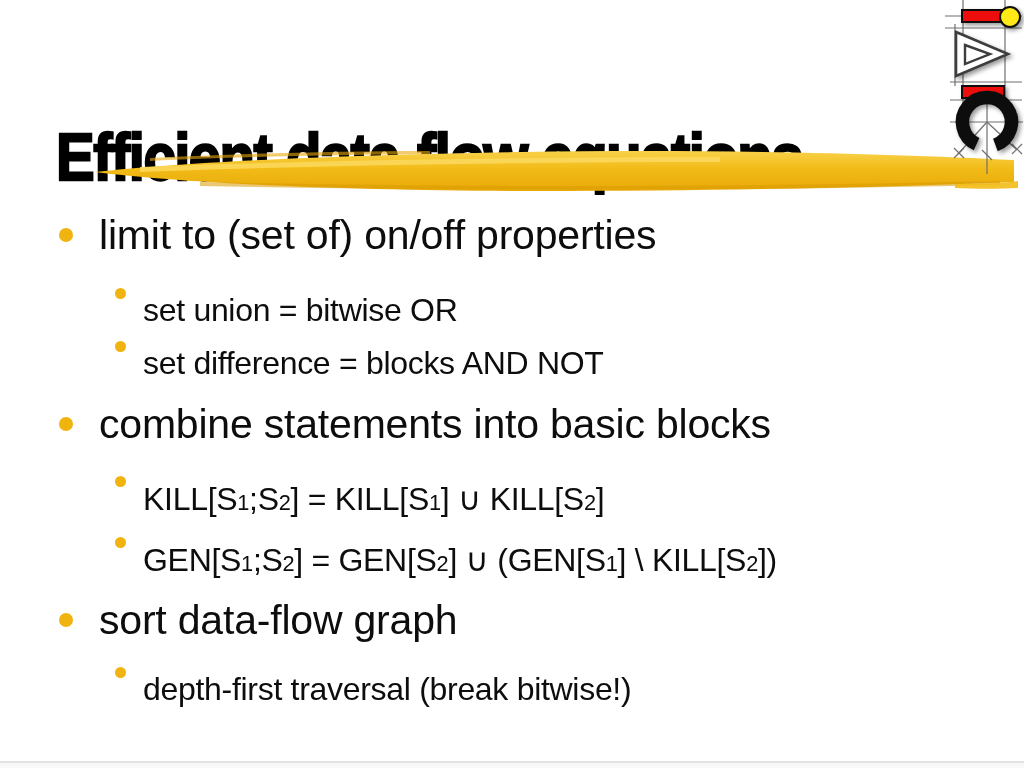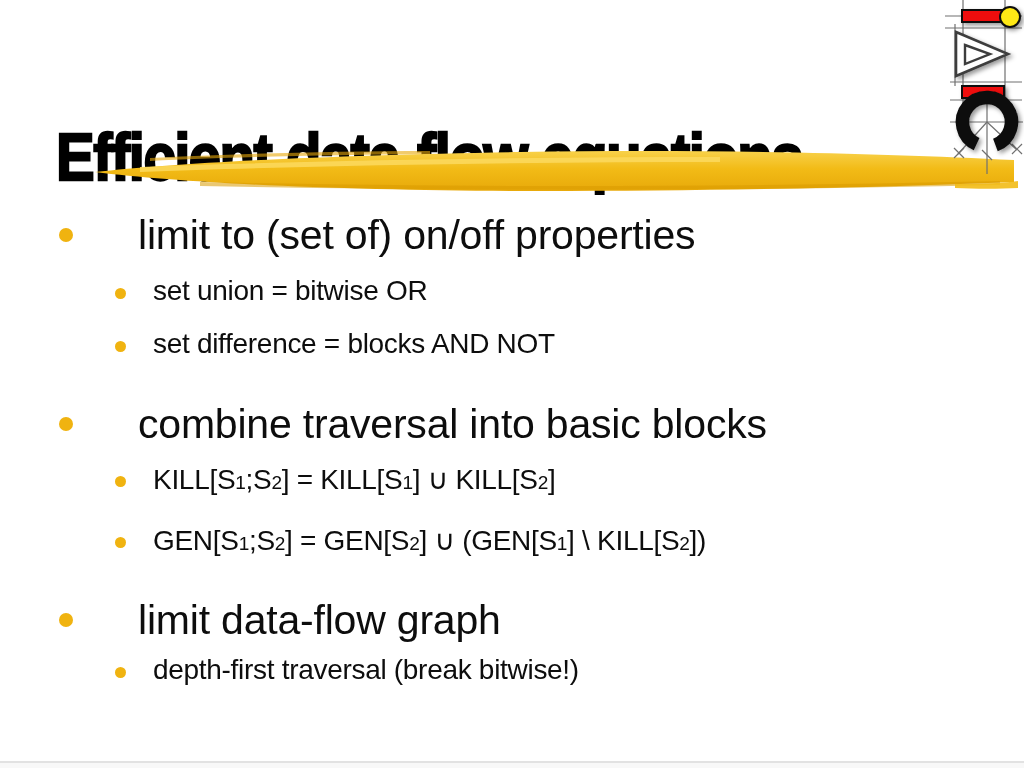--- a/index.html
+++ b/index.html
@@ -21,22 +21,22 @@
 
   
   .logo{position:absolute;right:0;top:0;width:94px;height:178px;}
 
   
   .row{position:absolute;left:0;width:100%;white-space:nowrap;}
   .dot{position:absolute;border-radius:50%;background:#F0B310;}
   .row.l1 .dot{width:14px;height:14px;left:59px;top:16px;}
   .row.l2 .dot{width:11px;height:11px;left:115px;top:13px;}
   .row .txt{position:absolute;top:0;color:#0d0d0d;}
-  .row.l1 .txt{left:99px;font-size:41px;letter-spacing:-0.2px;margin-left:39px;}
-  .row.l2 .txt{left:153px;font-size:28px;letter-spacing:-0.3px;}
+  .row.l1 .txt{left:99px;font-size:41px;letter-spacing:-0.2px;}
+  .row.l2 .txt{left:143px;font-size:32px;letter-spacing:-0.3px;margin-top:17px;}
   .row .txt sub{font-size:68%;line-height:0;vertical-align:-20%;}
 
   
   .bottom-edge{position:absolute;left:0;top:761px;width:1024px;height:7px;
     background:linear-gradient(#e2e2e2 0 2px,#f8f8f8 2px);}
 </style>
 </head>
 <body>
 
 <div class="slide">
@@ -107,33 +107,33 @@
   <div class="row l2" style="top:275px">
     <span class="dot"></span>
     <span class="txt">set union = bitwise OR</span>
   </div>
   <div class="row l2" style="top:328px">
     <span class="dot"></span>
     <span class="txt">set difference = blocks AND NOT</span>
   </div>
   <div class="row l1" style="top:401px">
     <span class="dot"></span>
-    <span class="txt">combine traversal into basic blocks</span>
+    <span class="txt">combine statements into basic blocks</span>
   </div>
   <div class="row l2" style="top:463px">
     <span class="dot"></span>
     <span class="txt">KILL[S<sub>1</sub>;S<sub>2</sub>] = KILL[S<sub>1</sub>] ∪ KILL[S<sub>2</sub>]</span>
   </div>
   <div class="row l2" style="top:524px">
     <span class="dot"></span>
     <span class="txt">GEN[S<sub>1</sub>;S<sub>2</sub>] = GEN[S<sub>2</sub>] ∪ (GEN[S<sub>1</sub>] \ KILL[S<sub>2</sub>])</span>
   </div>
   <div class="row l1" style="top:597px">
     <span class="dot"></span>
-    <span class="txt">limit data-flow graph</span>
+    <span class="txt">sort data-flow graph</span>
   </div>
   <div class="row l2" style="top:654px">
     <span class="dot"></span>
     <span class="txt">depth-first traversal (break bitwise!)</span>
   </div>
 
   <div class="bottom-edge"></div>
 </div>
 
 </body></html>

